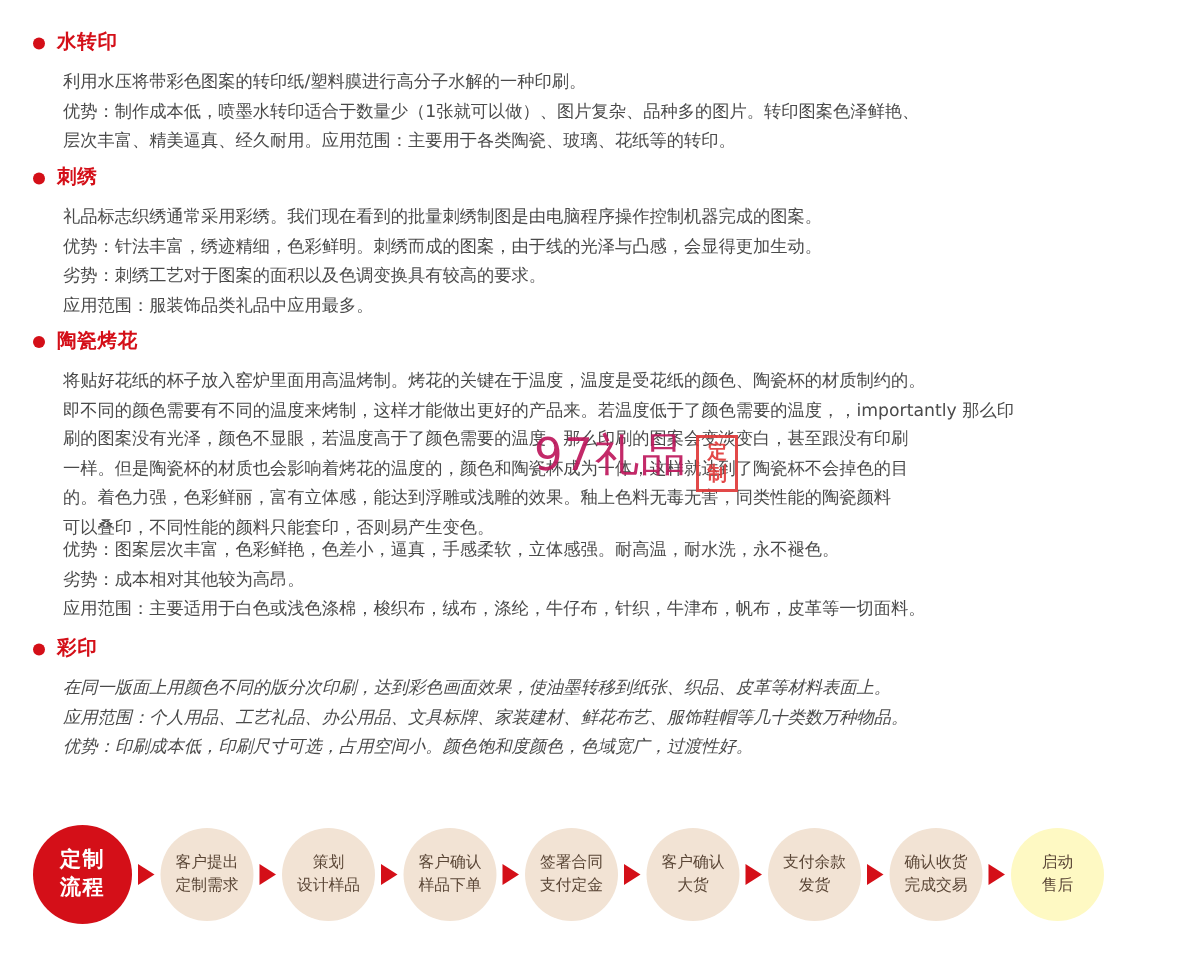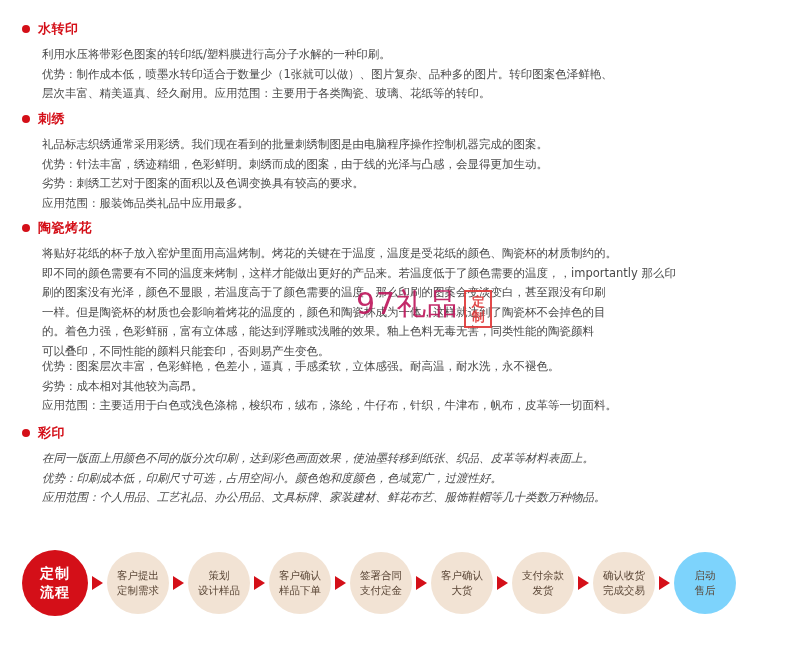--- a/index.html
+++ b/index.html
@@ -105,21 +105,21 @@
     width:62px;height:62px;border-radius:50%;
     background:#f2e3d4;
     color:#5a4636;
     display:flex;flex-direction:column;
     align-items:center;justify-content:center;
     font-size:10.5px;
     line-height:15px;
     flex:0 0 auto;
     text-align:left;
   }
-  .flow-node.last{background:#7dd3fc;}
+  .flow-node.last{background:#fef9c3;}
   .flow-node span{display:block;}
 </style>
 </head>
 <body>
 
 <div class="page">
 
   <div class="section" style="top:20px;">
     <div class="sec-head">
       <span class="bullet"></span>
@@ -173,22 +173,22 @@
     </div>
   </div>
 
   <div class="section" style="top:424px;">
     <div class="sec-head">
       <span class="bullet"></span>
       <span class="sec-title">彩印</span>
     </div>
     <div class="body-block" style="margin-top:7px;font-style:italic;">
       <p>在同一版面上用颜色不同的版分次印刷，达到彩色画面效果，使油墨转移到纸张、织品、皮革等材料表面上。</p>
+      <p>应用范围：个人用品、工艺礼品、办公用品、文具标牌、家装建材、鲜花布艺、服饰鞋帽等几十类数万种物品。</p>
       <p>优势：印刷成本低，印刷尺寸可选，占用空间小。颜色饱和度颜色，色域宽广，过渡性好。</p>
-      <p>应用范围：个人用品、工艺礼品、办公用品、文具标牌、家装建材、鲜花布艺、服饰鞋帽等几十类数万种物品。</p>
     </div>
   </div>
 
   <div class="flow">
     <div class="flow-start">
       <span>定制</span>
       <span>流程</span>
     </div>
     <div class="arrow"></div>
     <div class="flow-node">

